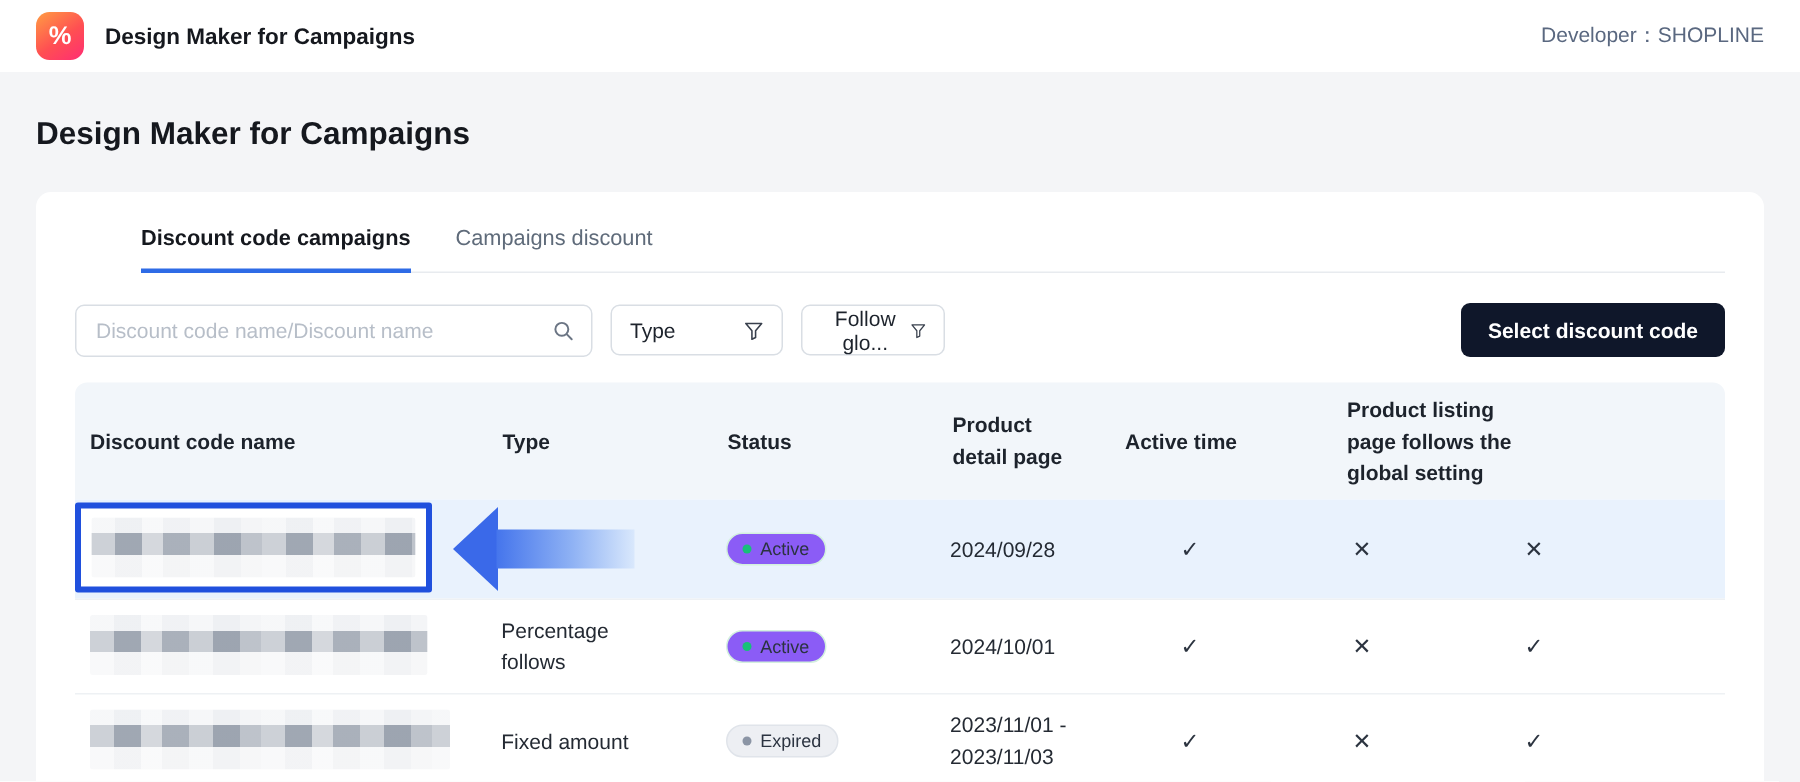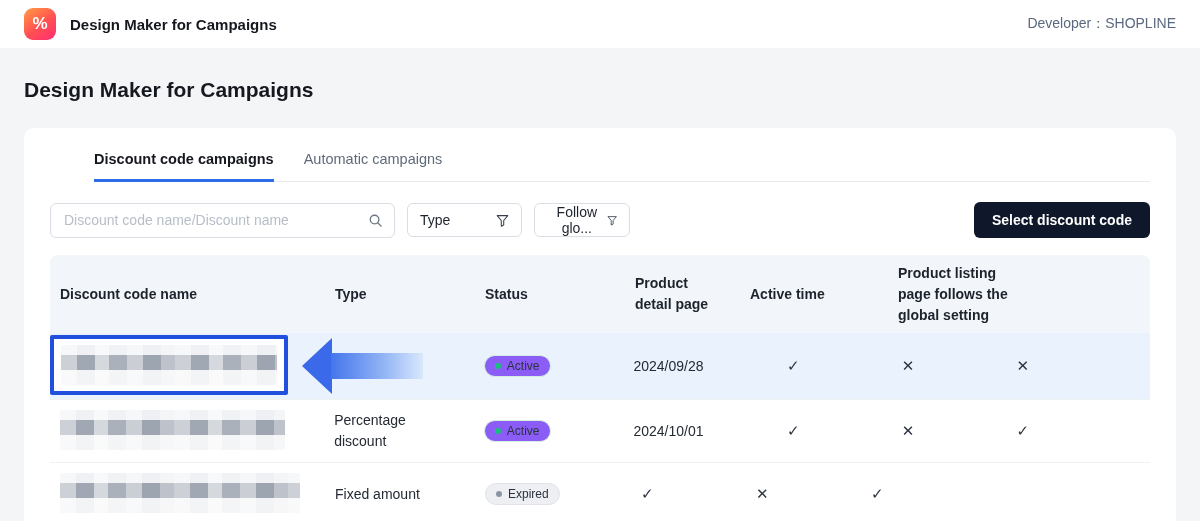--- a/index.html
+++ b/index.html
@@ -114,21 +114,21 @@
     </div>
     <div class="topbar-right">Developer：SHOPLINE</div>
   </header>
 
   <h1 class="page-title">Design Maker for Campaigns</h1>
 
   <section class="card">
 
     <nav class="tabs">
       <div class="tab active">Discount code campaigns</div>
-      <div class="tab">Automatic campaigns</div>
+      <div class="tab">Campaigns discount</div>
     </nav>
 
     <div class="filter-row">
       <div class="search-box">
         <input type="text" placeholder="Discount code name/Discount name" style="">
         <svg width="15" height="15" viewBox="0 0 16 16">
           <circle cx="7" cy="7" r="4.6" fill="none" stroke="#6b7584" stroke-width="1.4"></circle>
           <line x1="10.6" y1="10.6" x2="14" y2="14" stroke="#6b7584" stroke-width="1.4" stroke-linecap="round"></line>
         </svg>
       </div>
@@ -179,21 +179,21 @@
       <div class="arrow-body"></div>
     </div>
   </div>
 
   <div class="trow r1">
     <div class="cell c-name w-name">
       <div class="hl-box">
         <div class="name-mosaic"></div>
       </div>
     </div>
-    <div class="cell c-type w-typec">Percentage discount</div>
+    <div class="cell c-type w-typec">Percentage follows</div>
     <div class="cell c-status w-status">
       <span class="pill active">
         <span class="dot"></span>
         <span class="pill-label">Active</span>
       </span>
     </div>
     <div class="cell c-time w-time">2024/10/01</div>
     <div class="cell mark w-m1">✓</div>
     <div class="cell mark w-m2">✕</div>
     <div class="cell mark w-m3">✓</div>
@@ -206,20 +206,21 @@
         <div class="name-mosaic"></div>
       </div>
     </div>
     <div class="cell c-type w-typec">Fixed amount</div>
     <div class="cell c-status w-status">
       <span class="pill expired">
         <span class="dot"></span>
         <span class="pill-label">Expired</span>
       </span>
     </div>
+    <div class="cell c-time w-time">2023/11/01 - 2023/11/03</div>
     <div class="cell mark w-m1">✓</div>
     <div class="cell mark w-m2">✕</div>
     <div class="cell mark w-m3">✓</div>
 
   </div>
 </div>
     </div>
 
   </section>
 </div>

